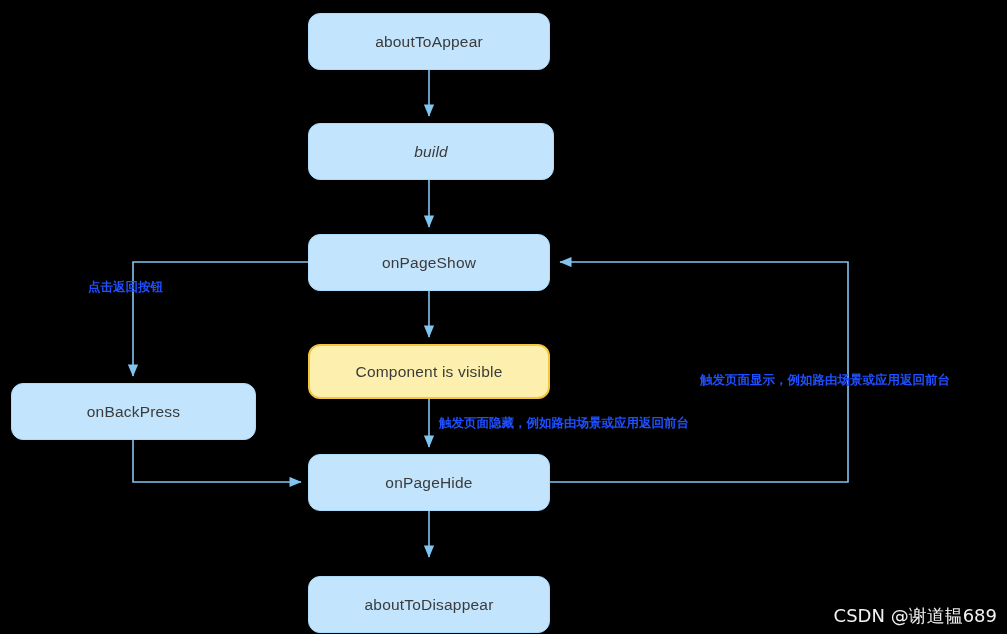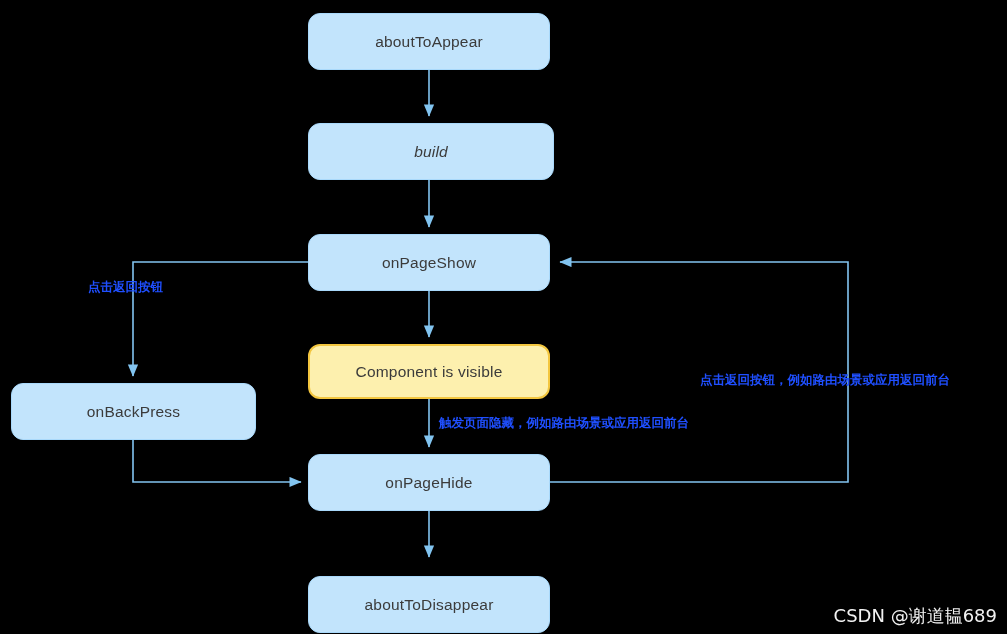--- a/index.html
+++ b/index.html
@@ -117,17 +117,17 @@
   </div>
 
   <div class="node blue" style="left:308px; top:564px; width:242px; height:57px;margin-top:12px;">
     <span>aboutToDisappear</span>
   </div>
 
   <div class="edge-label" style="left:88px; top:279px;">点击返回按钮</div>
 
   <div class="edge-label" style="left:439px; top:415px;">触发页面隐藏，例如路由场景或应用返回前台</div>
 
-  <div class="edge-label" style="left:700px; top:372px;">点击返回按钮，例如路由场景或应用返回前台</div>
+  <div class="edge-label" style="left:700px; top:372px;">触发页面显示，例如路由场景或应用返回前台</div>
 
   <div class="watermark">CSDN @谢道韫689</div>
 
 </div>
 
 </body></html>

